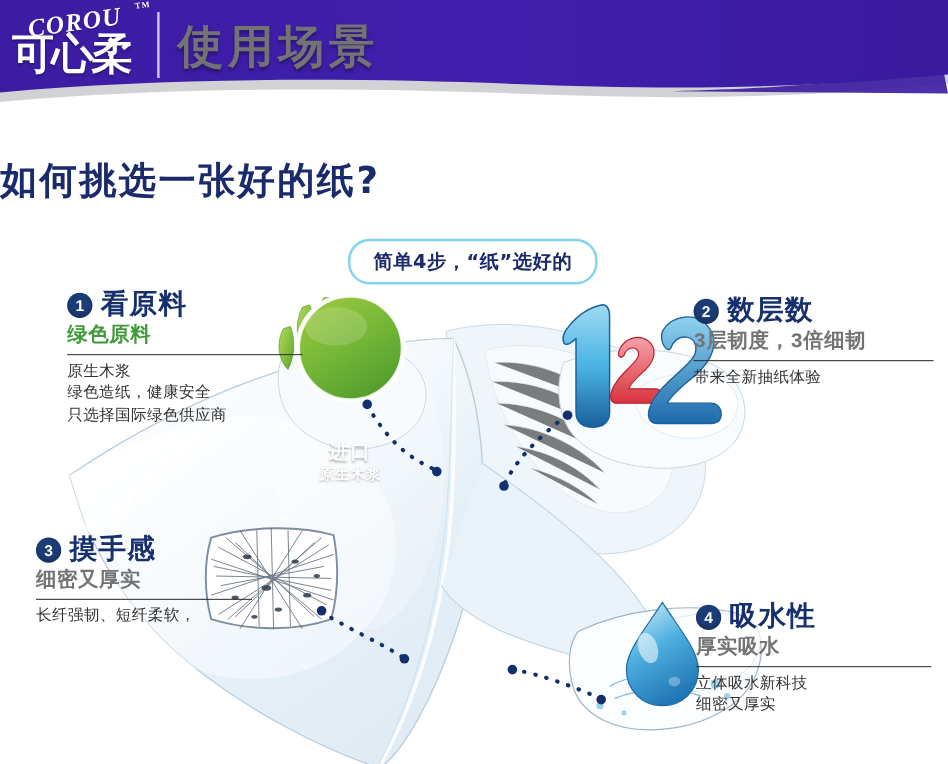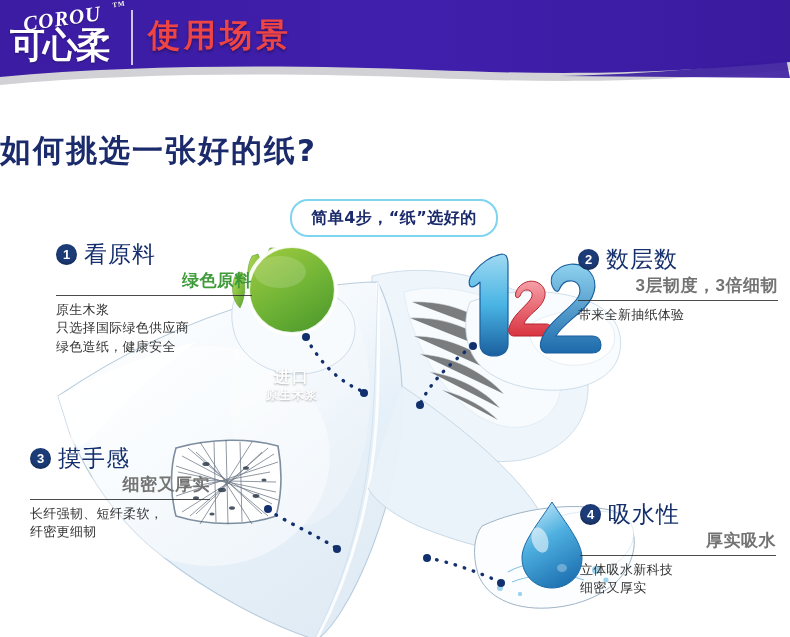--- a/index.html
+++ b/index.html
@@ -24,21 +24,21 @@
   .brand .tm{position:absolute;right:-4px;top:2px;font-size:7px;color:#fff;font-style:normal;}
   .brand .cn{
     position:absolute;left:0px;top:17px;width:118px;height:50px;
     color:#ffffff;font-size:35px;font-weight:bold;letter-spacing:-2px;
     font-family:"DejaVu Sans","Liberation Sans",sans-serif;
     text-shadow:0 1px 2px rgba(0,0,0,.3);
   }
   .banner-divider{position:absolute;left:131px;top:10px;width:2px;height:55px;background:rgba(255,255,255,.75);}
   .banner-title{
     position:absolute;left:148px;top:14px;
-    color:#ef4444;font-size:32px;font-weight:bold;letter-spacing:4px;
+    color:#737373;font-size:38px;font-weight:bold;letter-spacing:4px;
     font-family:"DejaVu Sans","Liberation Sans",sans-serif;
     text-shadow:0 2px 3px rgba(0,0,0,.35);
   }
 
   
   .main-title{
     position:absolute;left:0;top:130px;width:790px;text-align:left;
     color:#1b2a6b;font-size:31px;font-weight:bold;letter-spacing:2px;
     font-family:"DejaVu Sans","Liberation Sans",sans-serif;
   }
@@ -53,24 +53,24 @@
   
   .feat{position:absolute;}
   .feat .hd{display:flex;align-items:center;gap:7px;}
   .num{
     width:21px;height:21px;border-radius:50%;flex:0 0 21px;
     background:#1c3c78;color:#fff;font-size:13px;font-weight:bold;
     display:flex;align-items:center;justify-content:center;
     box-shadow:inset 0 -2px 3px rgba(0,0,0,.25);
     font-family:"Liberation Sans",sans-serif;
   }
-  .ttl{color:#16306e;font-size:23px;font-weight:normal;letter-spacing:1px;
+  .ttl{color:#16306e;font-size:23px;font-weight:bold;letter-spacing:1px;
        font-family:"DejaVu Sans","Liberation Sans",sans-serif;line-height:1;}
   .sub{font-size:17px;font-weight:bold;margin-top:5px;letter-spacing:.5px;
-       font-family:Liberation Sans, sans-serif;line-height:1.15;text-align:right;}
+       font-family:Liberation Mono, monospace;line-height:1.15;}
   .sub.green{color:#3f9b3a;}
   .sub.blue{color:#737373;}
   .rule{height:1px;background:#2b2b2b;margin-top:4px;opacity:.85;}
   .body{margin-top:5px;color:#333333;font-size:13px;line-height:1.45;letter-spacing:.3px;
         font-family:"DejaVu Sans","Liberation Sans",sans-serif;}
   .body div{white-space:nowrap;}
 
   #feat-1{left:56px;top:243px;width:196px;}
   #feat-2{left:578px;top:248px;width:200px;}
   #feat-3{left:30px;top:447px;width:180px;}
@@ -332,22 +332,22 @@
 
   <div class="feat" id="feat-1">
     <div class="hd">
       <div class="num">1</div>
       <div class="ttl">看原料</div>
     </div>
     <div class="sub green">绿色原料</div>
     <div class="rule"></div>
     <div class="body">
       <div>原生木浆</div>
+      <div>绿色造纸，健康安全</div>
       <div>只选择国际绿色供应商</div>
-      <div>绿色造纸，健康安全</div>
     </div>
   </div>
 
   <div class="feat" id="feat-2">
     <div class="hd">
       <div class="num">2</div>
       <div class="ttl">数层数</div>
     </div>
     <div class="sub blue">3层韧度，3倍细韧</div>
     <div class="rule"></div>
@@ -358,21 +358,20 @@
 
   <div class="feat" id="feat-3">
     <div class="hd">
       <div class="num">3</div>
       <div class="ttl">摸手感</div>
     </div>
     <div class="sub blue">细密又厚实</div>
     <div class="rule"></div>
     <div class="body">
       <div>长纤强韧、短纤柔软，</div>
-      <div>纤密更细韧</div>
     </div>
   </div>
 
   <div class="feat" id="feat-4">
     <div class="hd">
       <div class="num">4</div>
       <div class="ttl">吸水性</div>
     </div>
     <div class="sub blue">厚实吸水</div>
     <div class="rule"></div>

